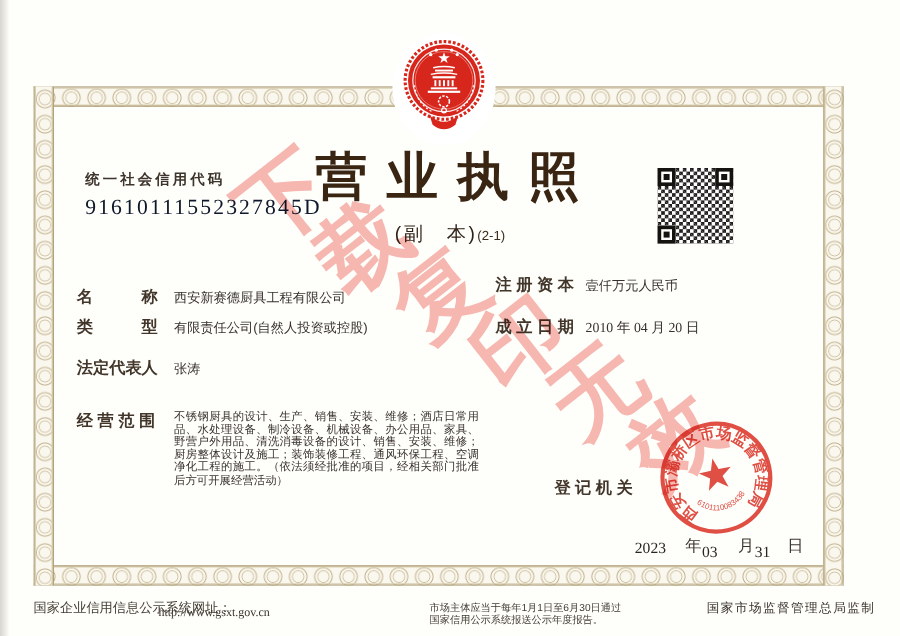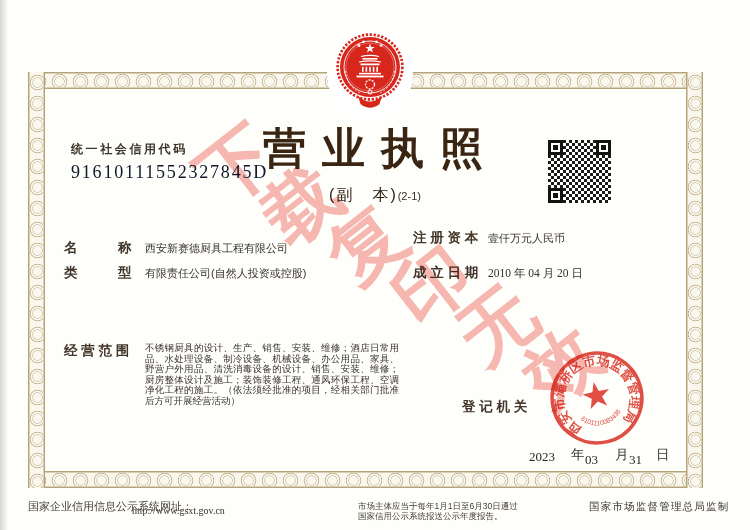--- a/index.html
+++ b/index.html
@@ -148,20 +148,23 @@
     <div class="f tr"></div>
     <div class="f bl"></div>
   </div>
 
   <div class="row lrow r-name">
     <span class="flabel">名　　　称</span><span class="fvalue">西安新赛德厨具工程有限公司</span>
   </div>
   <div class="row lrow r-type">
     <span class="flabel">类　　　型</span><span class="fvalue">有限责任公司(自然人投资或控股)</span>
   </div>
+  <div class="row lrow r-legal">
+    <span class="flabel">法定代表人</span><span class="fvalue">张涛</span>
+  </div>
   <div class="row lrow r-scope">
     <span class="flabel">经 营 范 围</span><span class="fvalue">不锈钢厨具的设计、生产、销售、安装、维修；酒店日常用品、水处理设备、制冷设备、机械设备、办公用品、家具、野营户外用品、清洗消毒设备的设计、销售、安装、维修；厨房整体设计及施工；装饰装修工程、通风环保工程、空调净化工程的施工。（依法须经批准的项目，经相关部门批准后方可开展经营活动）</span>
   </div>
 
   <div class="row rrow r-cap">
     <span class="flabel">注 册 资 本</span><span class="fvalue">壹仟万元人民币</span>
   </div>
   <div class="row rrow r-est">
     <span class="flabel">成 立 日 期</span><span class="fvalue serifval">2010 年 04 月 20 日</span>
   </div>

